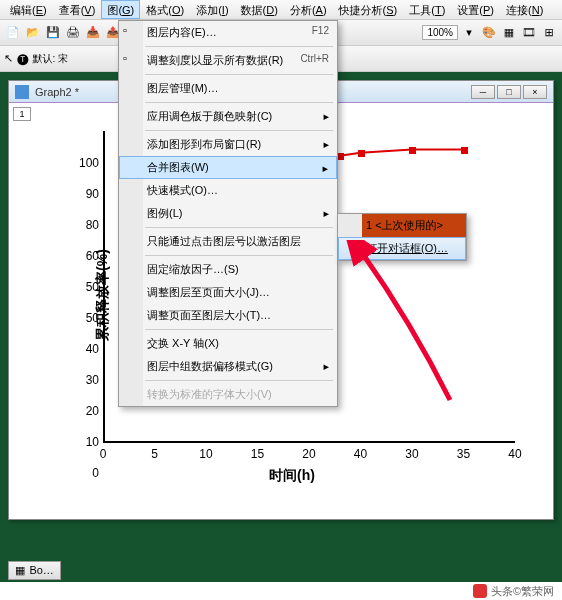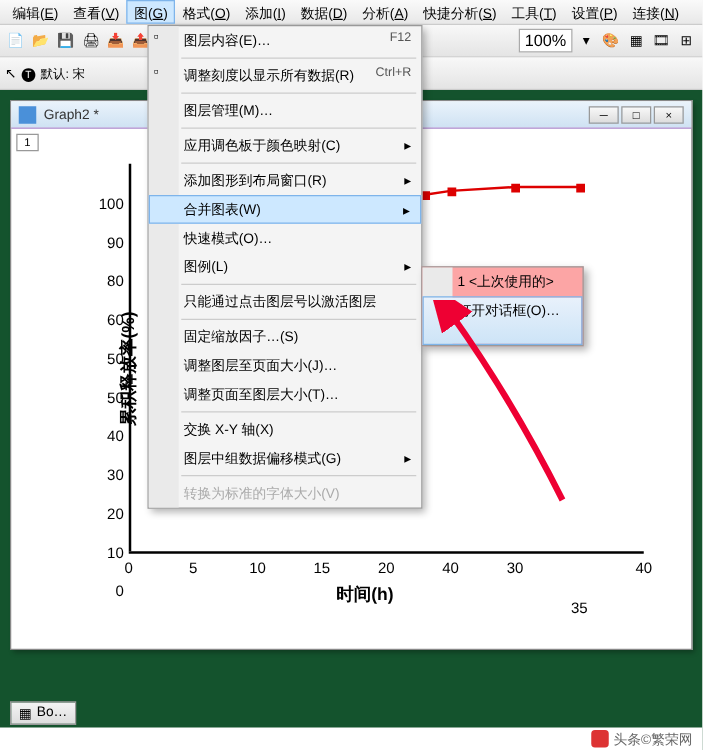--- a/index.html
+++ b/index.html
@@ -4,21 +4,21 @@
 <style>
 *{box-sizing:border-box;margin:0;padding:0;font-family:"Microsoft YaHei",SimSun,sans-serif;font-size:11px;}
 body{background:#f0f0f0;width:562px;height:600px;overflow:hidden;position:relative;}
 .menubar{background:linear-gradient(#fafafa,#e8e8e8);height:20px;display:flex;border-bottom:1px solid #ccc;padding-left:4px;}
 .menubar span{padding:3px 6px;cursor:default;}
 .menubar span u{text-decoration:underline;}
 .menubar .active{background:#cde8ff;border:1px solid #7eb4ea;padding:2px 5px;}
 .toolbar{background:linear-gradient(#f8f8f8,#e4e4e4);height:26px;display:flex;align-items:center;padding:0 4px;gap:2px;border-bottom:1px solid #ccc;}
 .toolbar .tb{width:18px;height:18px;display:inline-flex;align-items:center;justify-content:center;border:1px solid transparent;}
 .toolbar2{background:linear-gradient(#f8f8f8,#e4e4e4);height:26px;display:flex;align-items:center;padding:0 4px;gap:4px;border-bottom:1px solid #ccc;}
-.zoom{background:#fff;border:1px solid #aaa;padding:1px 4px;font-size:13px;}
+.zoom{background:#fff;border:1px solid #aaa;padding:1px 4px;font-size:10px;}
 .work{position:relative;background:#14532d;height:528px;}
 .child{position:absolute;left:8px;top:8px;width:546px;height:440px;background:#fff;border:1px solid #888;box-shadow:2px 2px 4px rgba(0,0,0,.3);}
 .titlebar{background:linear-gradient(#eaf3fb,#cfe2f3);height:22px;display:flex;align-items:center;padding:0 6px;border-bottom:1px solid #a8c;}
 .titlebar .icn{width:14px;height:14px;background:#4a90d9;margin-right:6px;}
 .titlebar .ttl{flex:1;font-size:11px;color:#333;}
 .winbtns{display:flex;gap:2px;}
 .winbtns div{width:24px;height:14px;background:linear-gradient(#f8f8f8,#ddd);border:1px solid #999;font-size:9px;text-align:center;line-height:12px;}
 .tab{position:absolute;left:4px;top:26px;width:18px;height:14px;background:#fff;border:1px solid #999;font-size:9px;text-align:center;line-height:12px;}
 .plot{position:absolute;left:40px;top:50px;width:480px;height:360px;}
 .axis-y{position:absolute;left:54px;top:0;width:2px;height:310px;background:#000;}
@@ -30,24 +30,24 @@
 .dataline{position:absolute;stroke:#d00;stroke-width:2;fill:none;}
 .datapt{position:absolute;width:7px;height:7px;background:#d00;}
 .dropdown{position:absolute;left:118px;top:20px;width:220px;background:#f4f4f4;border:1px solid #999;box-shadow:3px 3px 6px rgba(0,0,0,.3);z-index:10;}
 .dropdown .mi{padding:4px 26px 4px 28px;position:relative;cursor:default;white-space:nowrap;}
 .dropdown .mi.hl{background:#cde8ff;border:1px solid #7eb4ea;padding:3px 25px 3px 27px;}
 .dropdown .sep{height:1px;background:#ccc;margin:2px 4px 2px 26px;}
 .dropdown .arrow{position:absolute;right:8px;top:5px;}
 .dropdown .sc{position:absolute;right:8px;top:4px;font-size:10px;color:#555;}
 .dropdown .leftbar{position:absolute;left:0;top:0;width:24px;height:100%;background:#eaeaea;}
 .dropdown .micon{position:absolute;left:4px;top:3px;width:14px;height:14px;}
-.submenu{position:absolute;left:337px;top:213px;width:130px;background:#fca5a5;border:1px solid #999;box-shadow:3px 3px 6px rgba(0,0,0,.3);z-index:11;}
+.submenu{position:absolute;left:337px;top:213px;width:130px;background:#c2410c;border:1px solid #999;box-shadow:3px 3px 6px rgba(0,0,0,.3);z-index:11;}
 .submenu .leftbar{position:absolute;left:0;top:0;width:24px;height:100%;background:#eaeaea;}
 .submenu .mi{padding:4px 10px 4px 28px;cursor:default;position:relative;}
-.submenu .mi.sel{background:linear-gradient(#e8f1fb,#cde4f7);border:1px solid #7eb4ea;padding:3px 9px 19px 27px;}
+.submenu .mi.sel{background:linear-gradient(#e8f1fb,#cde4f7);border:1px solid #7eb4ea;padding:3px 9px 3px 27px;text-decoration:underline;}
 .arrow-anno{position:absolute;z-index:15;pointer-events:none;}
 .statusbar{position:absolute;bottom:20px;left:8px;height:20px;display:flex;align-items:center;}
 .statusbar .sb{background:linear-gradient(#f4f4f4,#ddd);border:1px solid #999;padding:2px 6px;font-size:10px;display:flex;align-items:center;gap:4px;}
 .footer{position:absolute;bottom:0;left:0;right:0;height:18px;background:#fff;display:flex;align-items:center;justify-content:flex-end;padding-right:8px;font-size:11px;color:#666;}
 .footer .logo{width:14px;height:14px;background:#d33;border-radius:3px;margin-right:4px;}
 </style>
 </head>
 <body>
 
 <div class="menubar" id="menubar">
@@ -116,21 +116,21 @@
           <div class="tick-y" style="top: 55px;">80</div>
           <div class="tick-y" style="top: 24px;">90</div>
           <div class="tick-y" style="top: -7px;">100</div>
           <div class="tick-x" style="left: 44px;">0</div>
           <div class="tick-x" style="left: 95.5px;">5</div>
           <div class="tick-x" style="left: 147px;">10</div>
           <div class="tick-x" style="left: 198.5px;">15</div>
           <div class="tick-x" style="left: 250px;">20</div>
           <div class="tick-x" style="left: 301.5px;">40</div>
           <div class="tick-x" style="left: 353px;">30</div>
-          <div class="tick-x" style="left: 404.5px; margin-top: 32px;">35</div>
+          <div class="tick-x" style="left: 404.5px;">35</div>
           <div class="tick-x" style="left: 456px;">40</div>
         </div>
       <svg width="480" height="360" style="position:absolute;left:0;top:0;">
         <polyline id="series" class="dataline" points="290.9,24.80000000000001 311.5,21.69999999999999 363,18.600000000000023 414.5,18.600000000000023"></polyline>
       </svg>
       <div id="pts">
           <div class="datapt" style="left: 287.9px; top: 21.8px;"></div>
           <div class="datapt" style="left: 308.5px; top: 18.7px;"></div>
           <div class="datapt" style="left: 360px; top: 15.6px;"></div>
           <div class="datapt" style="left: 411.5px; top: 15.6px;"></div>

